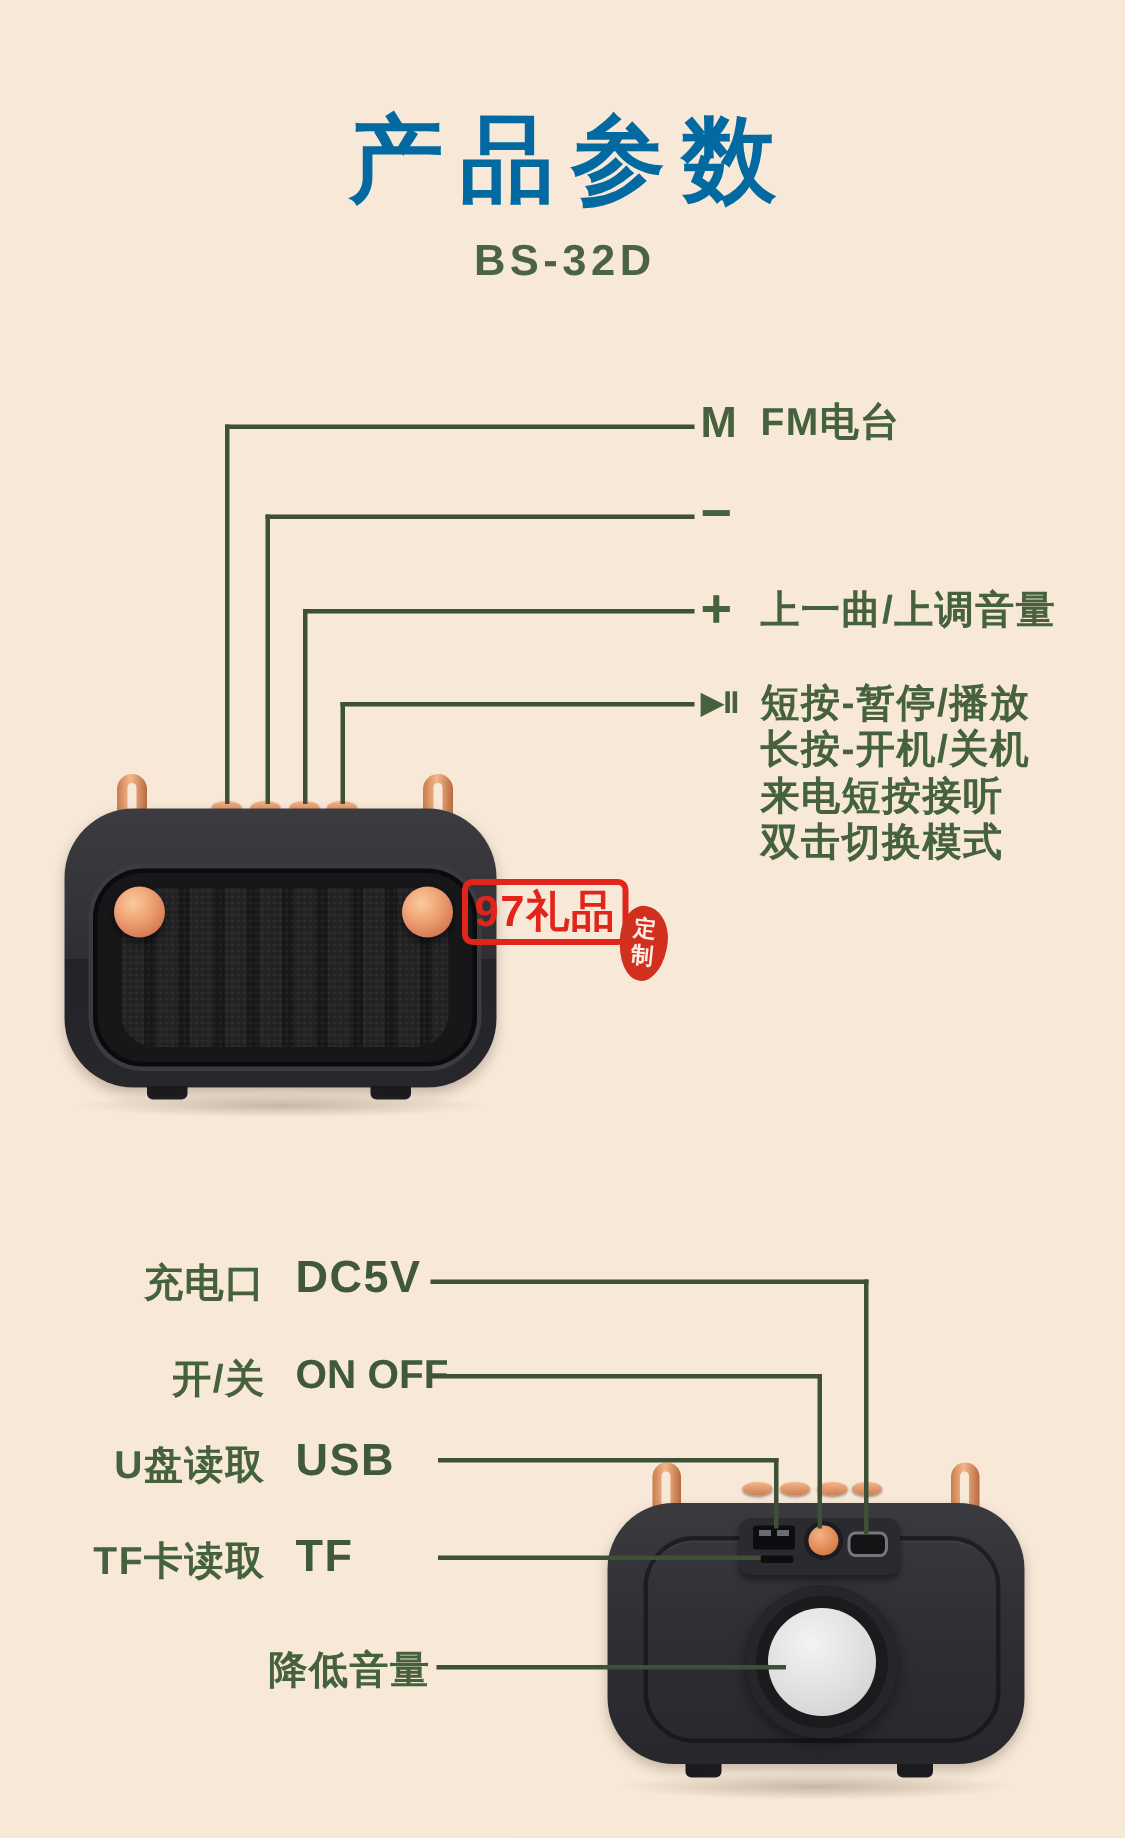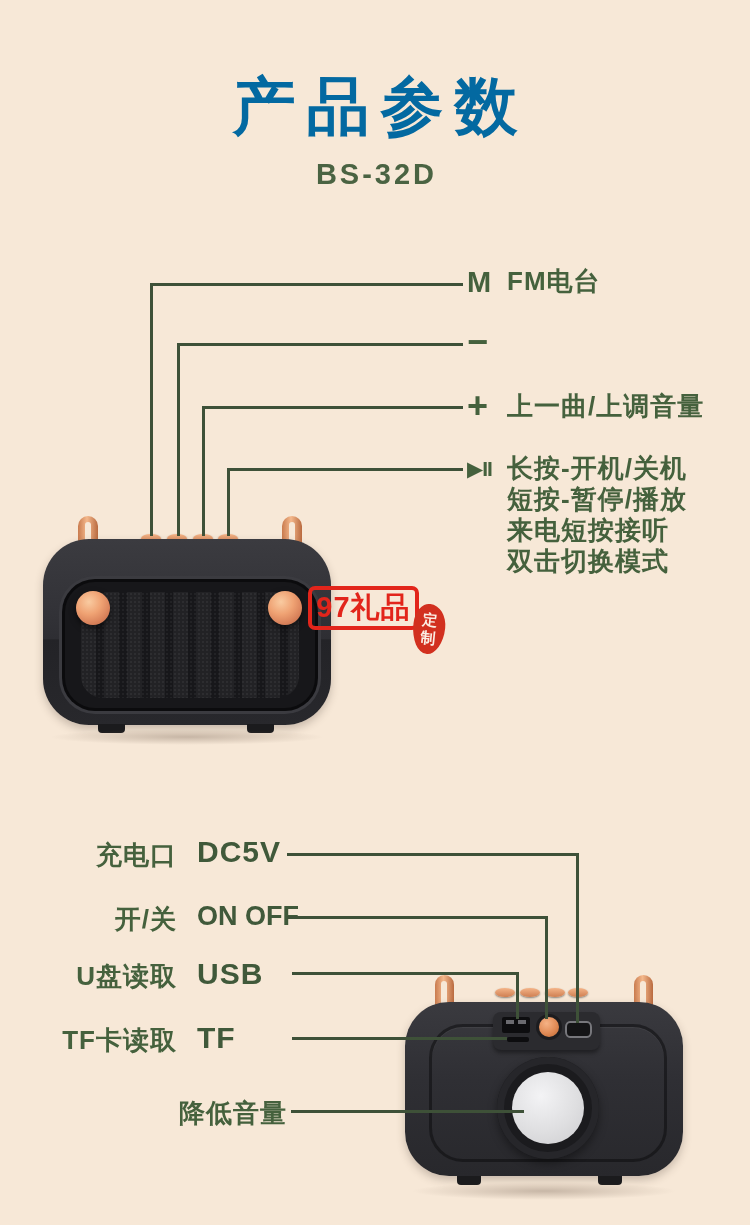--- a/index.html
+++ b/index.html
@@ -122,22 +122,22 @@
   <div class="tc" style="left:467px;top:329px;">
     <span class="sym sym-minus">−</span>
   </div>
   <div class="tc" style="left:467px;top:391px;">
     <span class="sym sym-plus">+</span>
     <span class="txt">上一曲/上调音量</span>
   </div>
   <div class="tc" style="left:467px;top:453px;">
     <span class="sym sym-play">▶II</span>
     <span class="multiline">
+      <span class="txt">短按-暂停/播放</span>
       <span class="txt">长按-开机/关机</span>
-      <span class="txt">短按-暂停/播放</span>
       <span class="txt">来电短按接听</span>
       <span class="txt">双击切换模式</span>
     </span>
   </div>
 
   <div class="spk" style="left:43px;top:512px;width:290px;height:230px;">
     <div class="hook" style="left:35px;top:4px;width:20px;height:38px;">
         <div class="hole"></div>
       </div>
     <div class="hook" style="left:239px;top:4px;width:20px;height:38px;">

